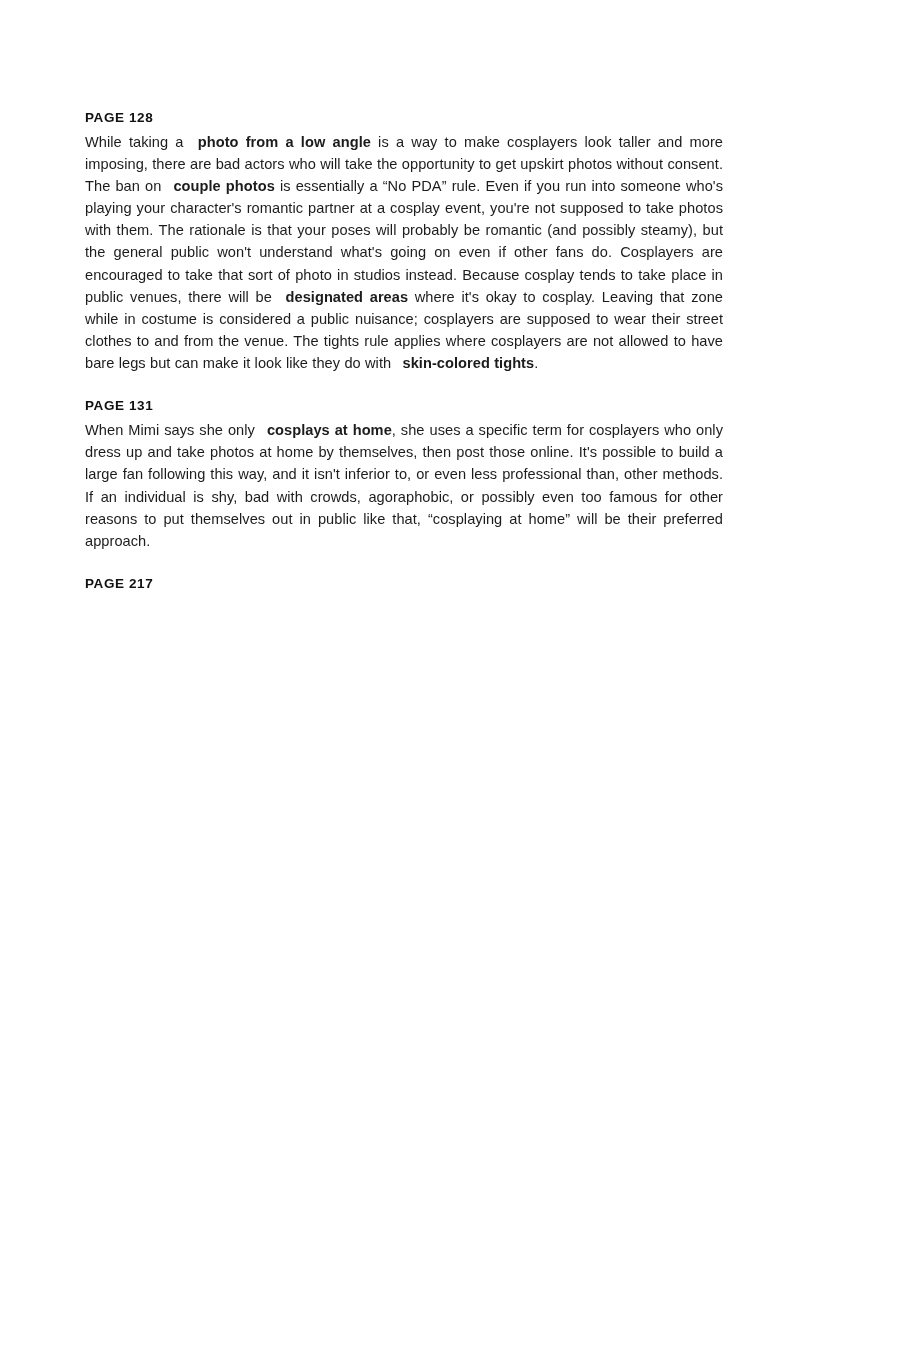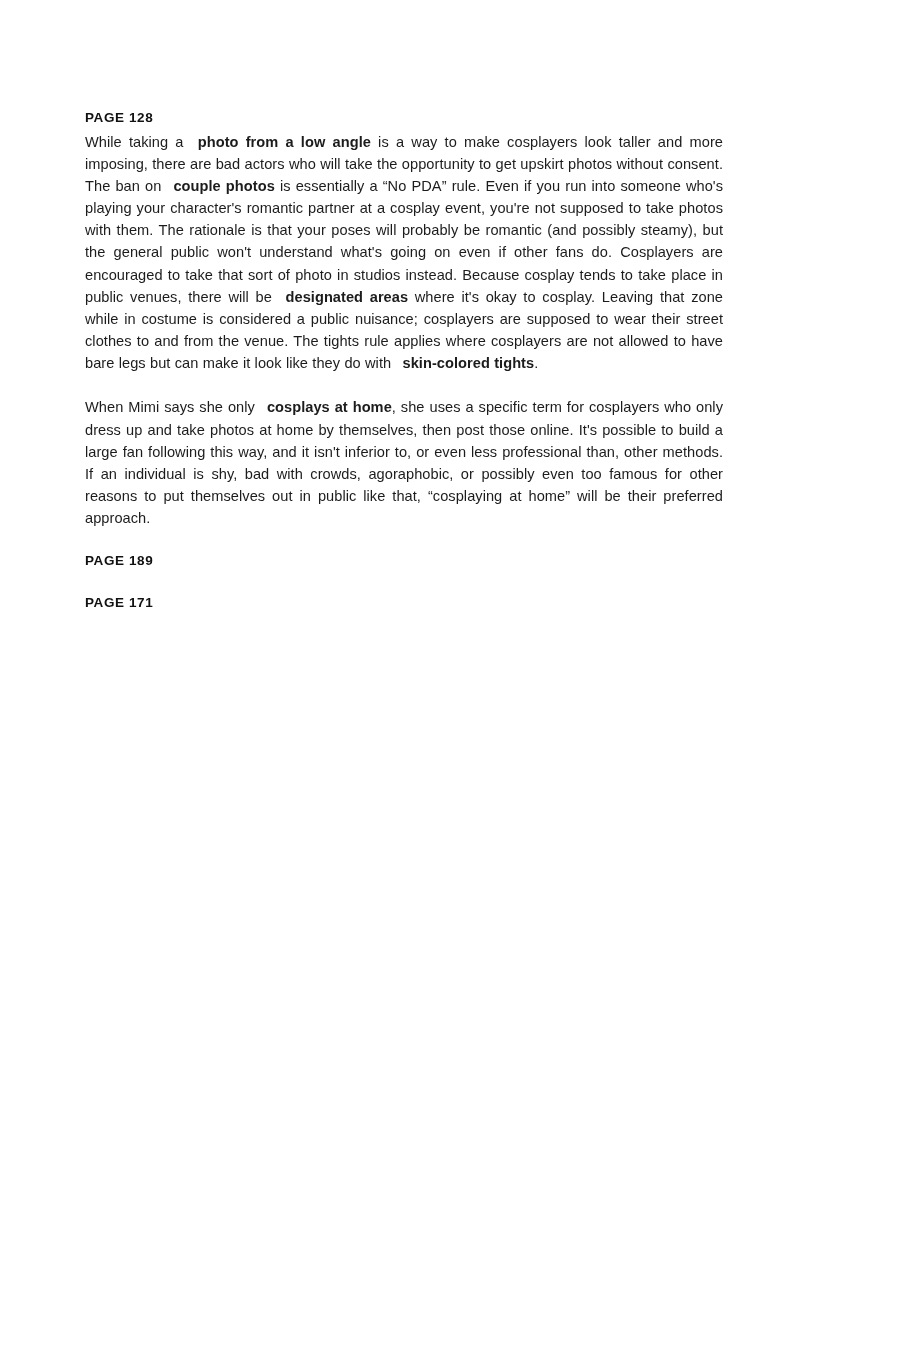--- a/index.html
+++ b/index.html
@@ -53,24 +53,24 @@
 </head>
 <body>
 
 <div class="page">
   <div id="notes-container">
       <div class="note-block">
         <p class="note-heading">PAGE 128</p>
         <p class="note-body">While taking a <b>photo from a low angle</b> is a way to make cosplayers look taller and more imposing, there are bad actors who will take the opportunity to get upskirt photos without consent. The ban on <b>couple photos</b> is essentially a “No PDA” rule. Even if you run into someone who's playing your character's romantic partner at a cosplay event, you're not supposed to take photos with them. The rationale is that your poses will probably be romantic (and possibly steamy), but the general public won't understand what's going on even if other fans do. Cosplayers are encouraged to take that sort of photo in studios instead. Because cosplay tends to take place in public venues, there will be <b>designated areas</b> where it's okay to cosplay. Leaving that zone while in costume is considered a public nuisance; cosplayers are supposed to wear their street clothes to and from the venue. The tights rule applies where cosplayers are not allowed to have bare legs but can make it look like they do with <b>skin-colored tights</b>.</p>
       </div>
       <div class="note-block">
+        <p class="note-heading">PAGE 131</p>
         <p class="note-body">When Mimi says she only <b>cosplays at home</b>, she uses a specific term for cosplayers who only dress up and take photos at home by themselves, then post those online. It's possible to build a large fan following this way, and it isn't inferior to, or even less professional than, other methods. If an individual is shy, bad with crowds, agoraphobic, or possibly even too famous for other reasons to put themselves out in public like that, “cosplaying at home” will be their preferred approach.</p>
       </div>
       <div class="note-block">
       </div>
       <div class="note-block">
-        <p class="note-heading">PAGE 189</p>
+        <p class="note-heading">PAGE 217</p>
       </div>
       <div class="note-block">
-        <p class="note-heading">PAGE 171</p>
       </div>
     </div>
 </div>
 
 </body></html>

